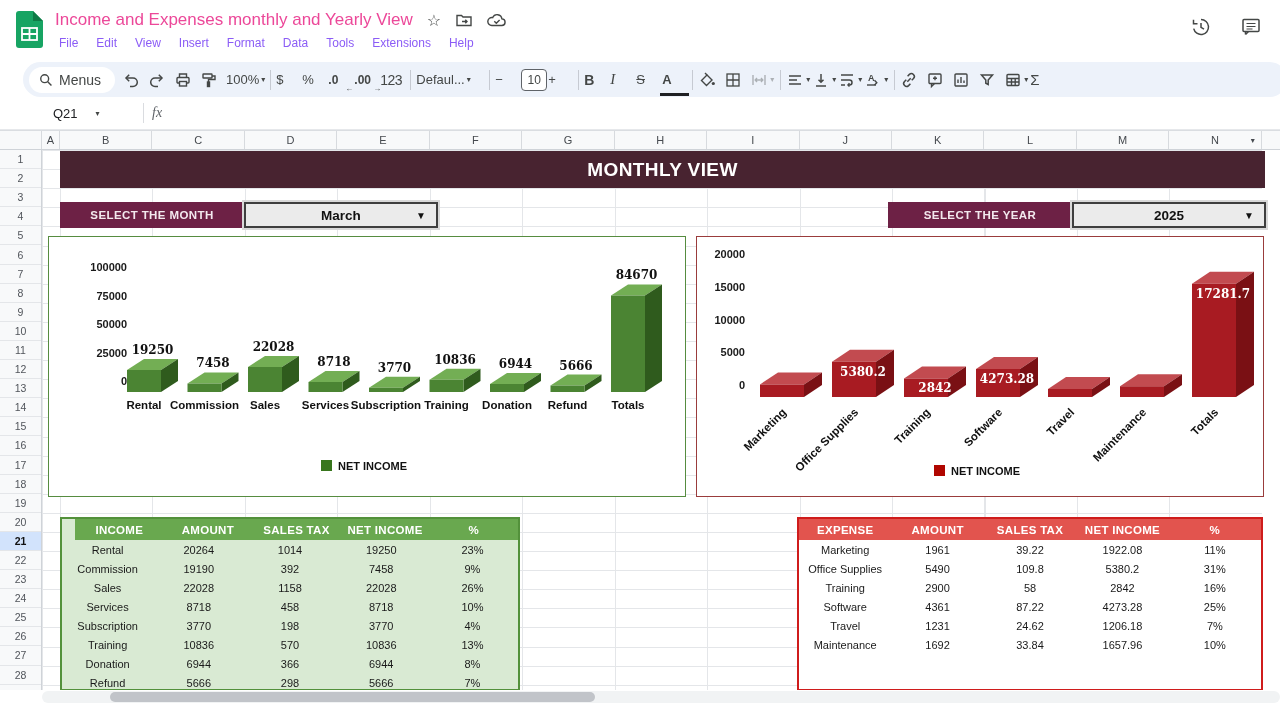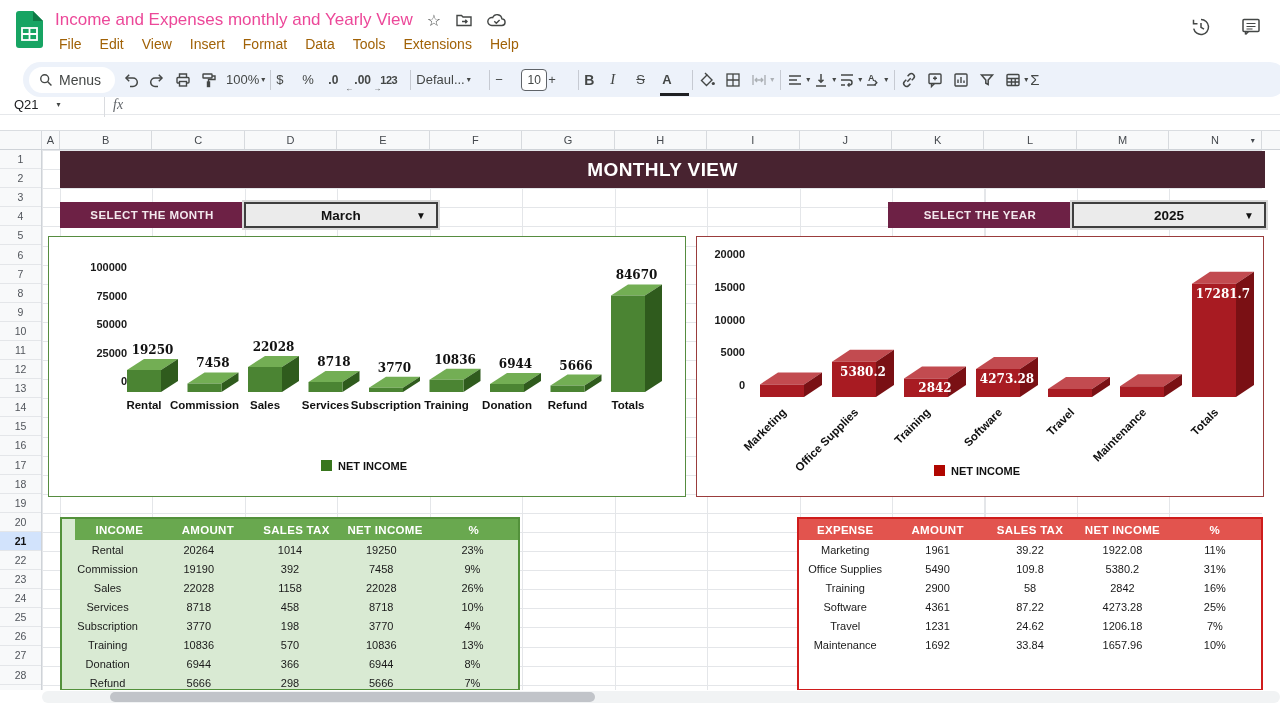--- a/index.html
+++ b/index.html
@@ -8,21 +8,21 @@
   .app { position:relative; width:1280px; height:704px; background:#fff; overflow:hidden; }
 
   
   .topbar { position:absolute; left:0; top:0; width:1280px; height:60px; background:#fff; }
   .logo { position:absolute; left:16px; top:11px; }
   .title-row { position:absolute; left:55px; top:10px; display:flex; align-items:center; gap:14px; }
   .doc-title { font-size:17px; color:#ec4899; }
   .title-ic { color:#444746; display:flex; align-items:center; }
   .star-ic { font-size:16px; color:#444746; }
   .menu-bar { position:absolute; left:50px; top:34px; display:flex; }
-  .menu-bar span { font-size:14px; color:#a16207; padding:2px 9px; border-radius:4px; cursor:default; }
+  .menu-bar span { font-size:12px; color:#8b5cf6; padding:2px 9px; border-radius:4px; cursor:default; }
   .top-right { position:absolute; right:18px; top:16px; display:flex; gap:28px; align-items:center; color:#444746; }
 
   
   .toolbar { position:absolute; left:23px; top:62px; width:1264px; height:35px; background:#edf2fa;
              border-radius:18px; display:flex; align-items:center; padding:0 6px; gap:1px; color:#444746; }
   .menus-pill { display:flex; align-items:center; gap:6px; background:#fff; border-radius:16px;
                 height:26px; padding:0 14px 0 10px; margin-right:6px; font-size:14px; color:#444746; }
   .tbtn { display:flex; align-items:center; justify-content:flex-start; min-width:25px; height:26px;
           border-radius:4px; font-size:13px; color:#444746; position:relative; }
   .tbtn svg { display:block; }
@@ -31,27 +31,27 @@
   .zoom-lbl, .font-lbl { font-size:13px; }
   .fontsize-box { width:26px; height:22px; border:1px solid #5f6368; border-radius:4px; background:#fff;
                   display:flex; align-items:center; justify-content:center; font-size:12px; }
   .b-ic { font-weight:bold; font-size:14px; }
   .i-ic { font-style:italic; font-family:"Liberation Serif", serif; font-size:15px; }
   .s-ic { text-decoration:line-through; font-size:13px; }
   .a-ic { font-size:13px; font-weight:bold; position:relative; }
   .a-ic::after { content:''; position:absolute; left:-2px; right:-2px; bottom:-3px; height:3px; background:#202124; }
   .numfmt { font-size:12px; font-weight:600; }
   .mini-arrow { position:absolute; bottom:0px; font-size:8px; line-height:8px; }
-  .num123 { font-size:11px; font-weight:700; letter-spacing:-0.5px; }
+  .num123 { font-size:14px; font-weight:400; letter-spacing:-0.5px; }
   .sigma { font-size:15px; }
   .disabled { opacity:.38; }
 
   
-  .formula-row { position:absolute; left:0; top:97px; width:1280px; height:18px; background:#fff;
-                 border-bottom:1px solid #e6e8eb; display:flex; align-items:flex-start; }
+  .formula-row { position:absolute; left:0; top:97px; width:1280px; height:33px; background:#fff;
+                 border-bottom:1px solid #e6e8eb; display:flex; align-items:center;padding-left:39px; }
   .name-box { width:96px; padding-left:14px; font-size:13px; color:#202124; display:flex; align-items:center; gap:16px; }
   .sep-v { width:1px; height:20px; background:#dadce0; margin:0 8px; }
   .fx { font-family:"Liberation Serif", serif; font-style:italic; font-size:14px; color:#5f6368; }
 
   
   .col-headers { position:absolute; left:0; top:130px; width:1280px; height:20px; display:flex;
                  background:#f8f9fa; border-top:1px solid #dadde1; border-bottom:1px solid #cfd3d8; }
   .col-cell { border-right:1px solid #d7dade; font-size:11px; color:#45494e; display:flex;
               align-items:center; justify-content:center; position:relative; height:100%; background:#f8f9fa; }
   .col-corner { width:42px; background:#f8f9fa; }

